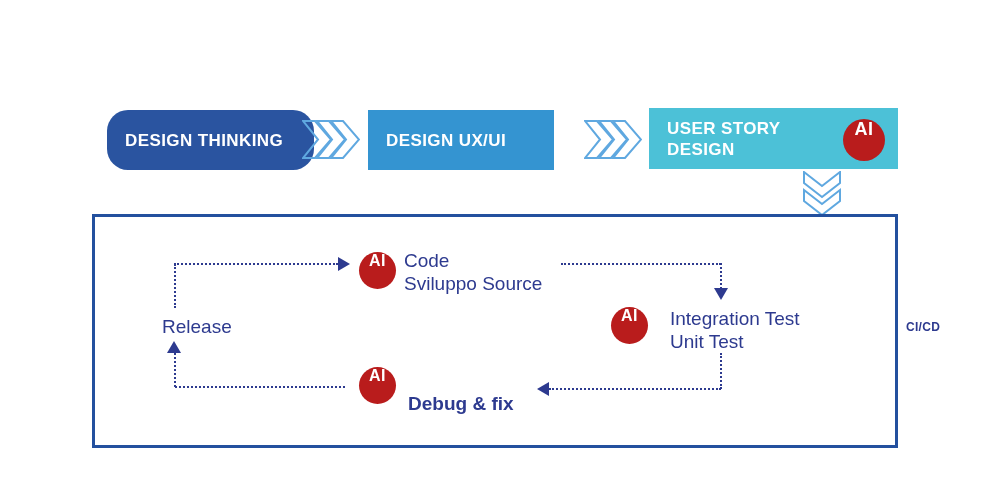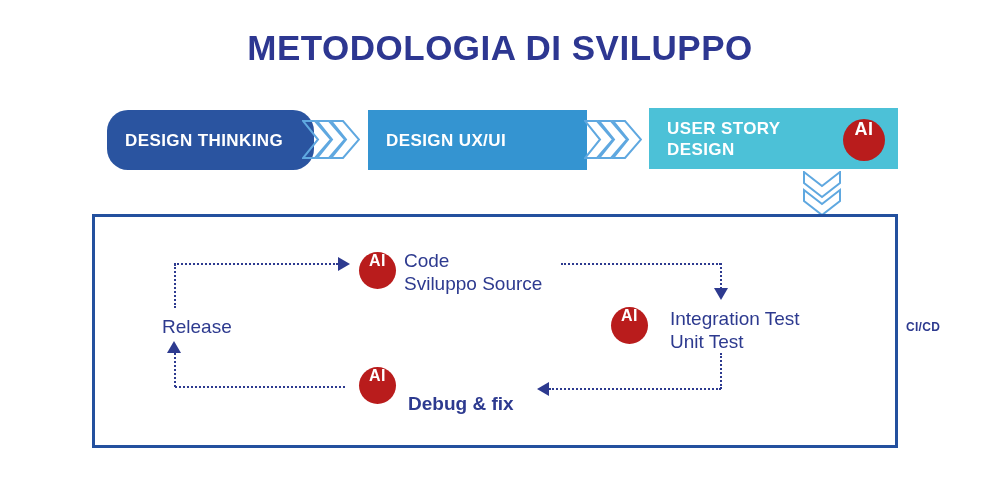--- a/index.html
+++ b/index.html
@@ -10,21 +10,21 @@
   .title {
     position:absolute; top:28px; left:0; width:1000px; text-align:center;
     font-size:35px; font-weight:800; letter-spacing:0.5px; color:#2d3791;
   }
   .step-box {
     position:absolute; box-sizing:border-box; display:flex; align-items:center;
     padding-left:18px; color:#ffffff; font-weight:700; font-size:17px;
     letter-spacing:0.4px; line-height:21px;
   }
   .step1 { left:107px;  top:110px; width:207px; height:60px; background:#2a54a0;border-radius:21px; }
-  .step2 { left:368px; top:110px; width:219px; height:60px; background:#3494d1; }
+  .step2 { left:368px; top:110px; width:186px; height:60px; background:#3494d1; }
   .step3 { left:649px; top:108px; width:249px; height:61px; background:#4cc1d7; }
   .chev { position:absolute; }
   .ai-badge {
     position:absolute; border-radius:50%; background:#b91c1c; color:#ffffff;
     display:flex; align-items:flex-start; justify-content:center; font-weight:700;
   }
   .badge-lg { width:42px; height:42px; font-size:18px; letter-spacing:0.5px; }
   .badge-sm { width:37px; height:37px; font-size:16px; letter-spacing:0.5px; }
   .frame {
     position:absolute; left:92px; top:214px; width:806px; height:234px;
@@ -44,21 +44,20 @@
   .arr-right { border-top:7px solid transparent; border-bottom:7px solid transparent; border-left:12px solid #2d3a8f; }
   .arr-down  { border-left:7px solid transparent; border-right:7px solid transparent; border-top:12px solid #2d3a8f; }
   .arr-left  { border-top:7px solid transparent; border-bottom:7px solid transparent; border-right:12px solid #2d3a8f; }
   .arr-up    { border-left:7px solid transparent; border-right:7px solid transparent; border-bottom:12px solid #2d3a8f; }
 </style>
 </head>
 <body>
 
 <div class="canvas">
 
-  <div class="title">METODOLOGIA DI SVILUPPO</div>
 
   <div class="step-box step1">
     <span>DESIGN THINKING</span>
   </div>
 
   <svg class="chev" style="left:302px; top:120px;" width="58" height="40" viewBox="0 0 58 40">
     <g fill="none" stroke="#5fa8e0" stroke-width="2">
       <path d="M1,1 L13,1 L29,19.5 L13,38 L1,38 L16,19.5 Z"></path>
       <path transform="translate(14,0)" d="M1,1 L13,1 L29,19.5 L13,38 L1,38 L16,19.5 Z"></path>
       <path transform="translate(28,0)" d="M1,1 L13,1 L29,19.5 L13,38 L1,38 L16,19.5 Z"></path>

